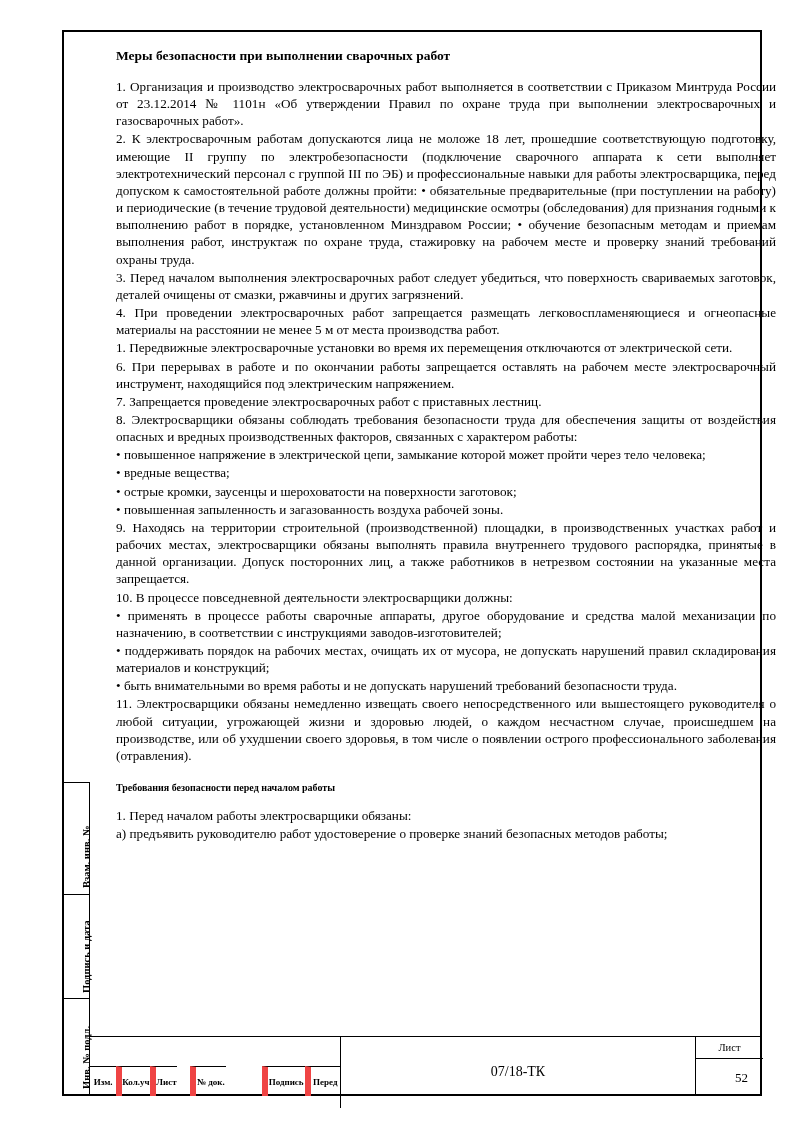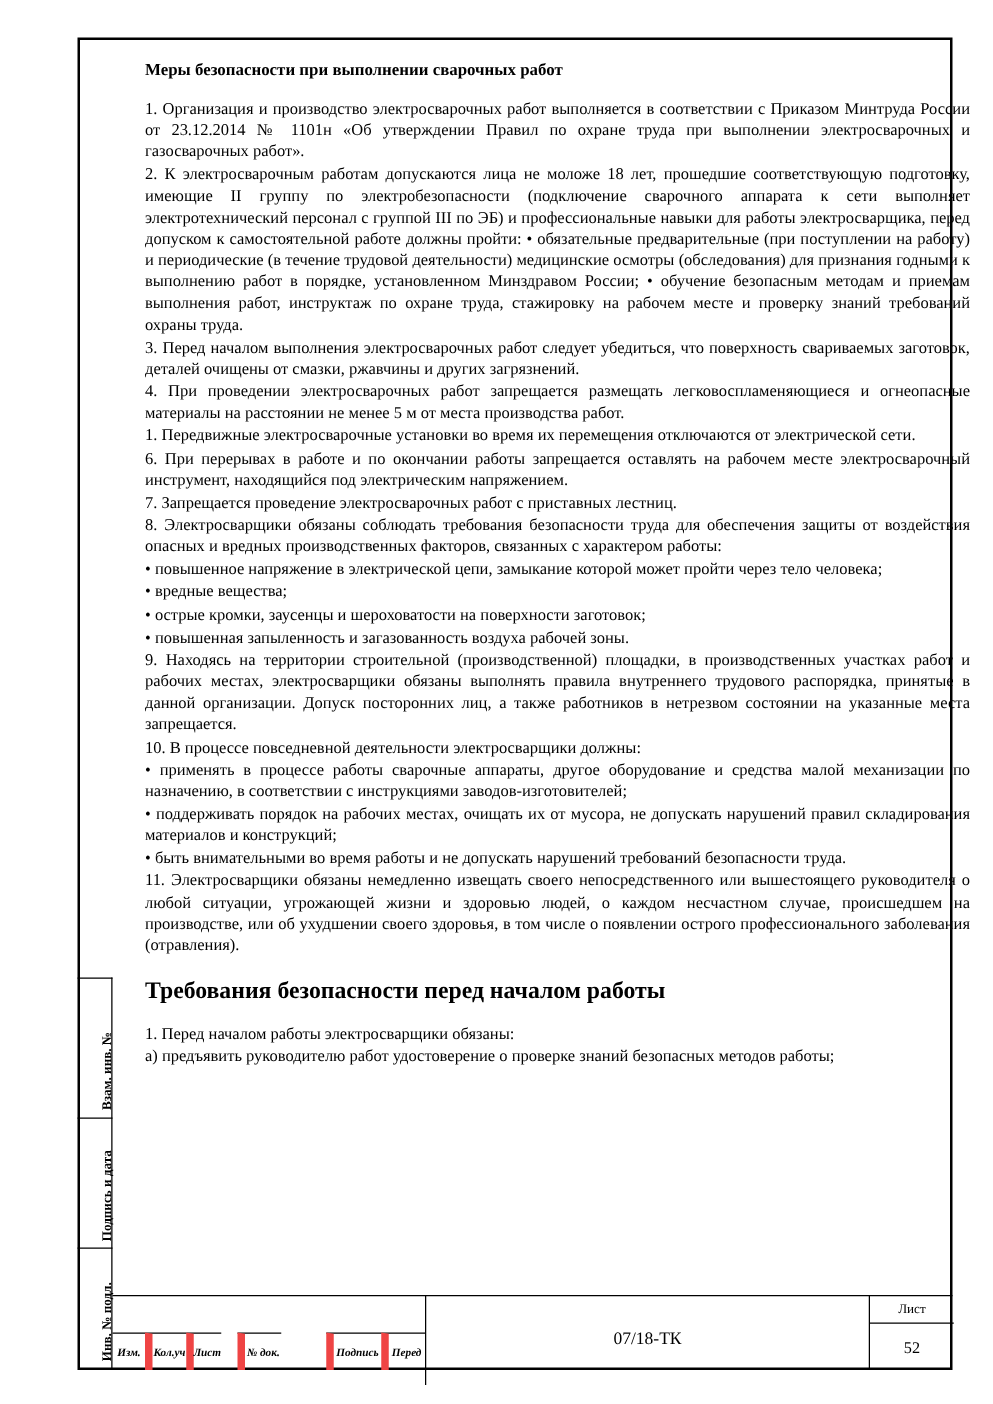--- a/index.html
+++ b/index.html
@@ -66,21 +66,21 @@
     box-sizing: border-box;
     margin-left: 24px;
   }
   h2.heading {
     font-size: 13.5px;
     font-weight: bold;
     margin: 0 0 14px 0;
     font-family: "Liberation Serif", serif;
   }
   h2.heading2 {
-    font-size: 19px;
+    font-size: 10px;
     font-weight: bold;
     margin: 18px 0 14px 0;
     font-family: "Liberation Serif", serif;
   }
   p.para {
     font-size: 13.2px;
     line-height: 1.30;
     margin: 0 0 1px 0;
     text-align: justify;
     text-justify: inter-word;
@@ -96,21 +96,20 @@
     box-sizing: border-box;
   }
   .stamp-cells {
     position: absolute;
     left: 90px;
     top: 1066px;
     width: 250px;
     height: 36px;
     display: flex;
     box-sizing: border-box;
-    font-style: italic;
   }
   .stamp-cells .c {
     border-left: 6px solid #ef4444;
     border-top: 1px solid #000;
     font-size: 9px;
     font-weight: bold;
     display: flex;
     align-items: center;
     justify-content: center;
     box-sizing: border-box;
@@ -145,21 +144,21 @@
     width: 67px; height: 23px;
     border-bottom: 1px solid #000;
     display: flex;
     align-items: center;
     justify-content: center;
     font-size: 10.5px;
     box-sizing: border-box;
   }
   .sheet-num {
     position: absolute;
-    left: 0; top: 23px;
+    left: 12px; top: 23px;
     width: 67px; height: 37px;
     display: flex;
     align-items: center;
     justify-content: center;
     font-size: 13px;
     box-sizing: border-box;
   }
 </style>
 </head>
 <body>

